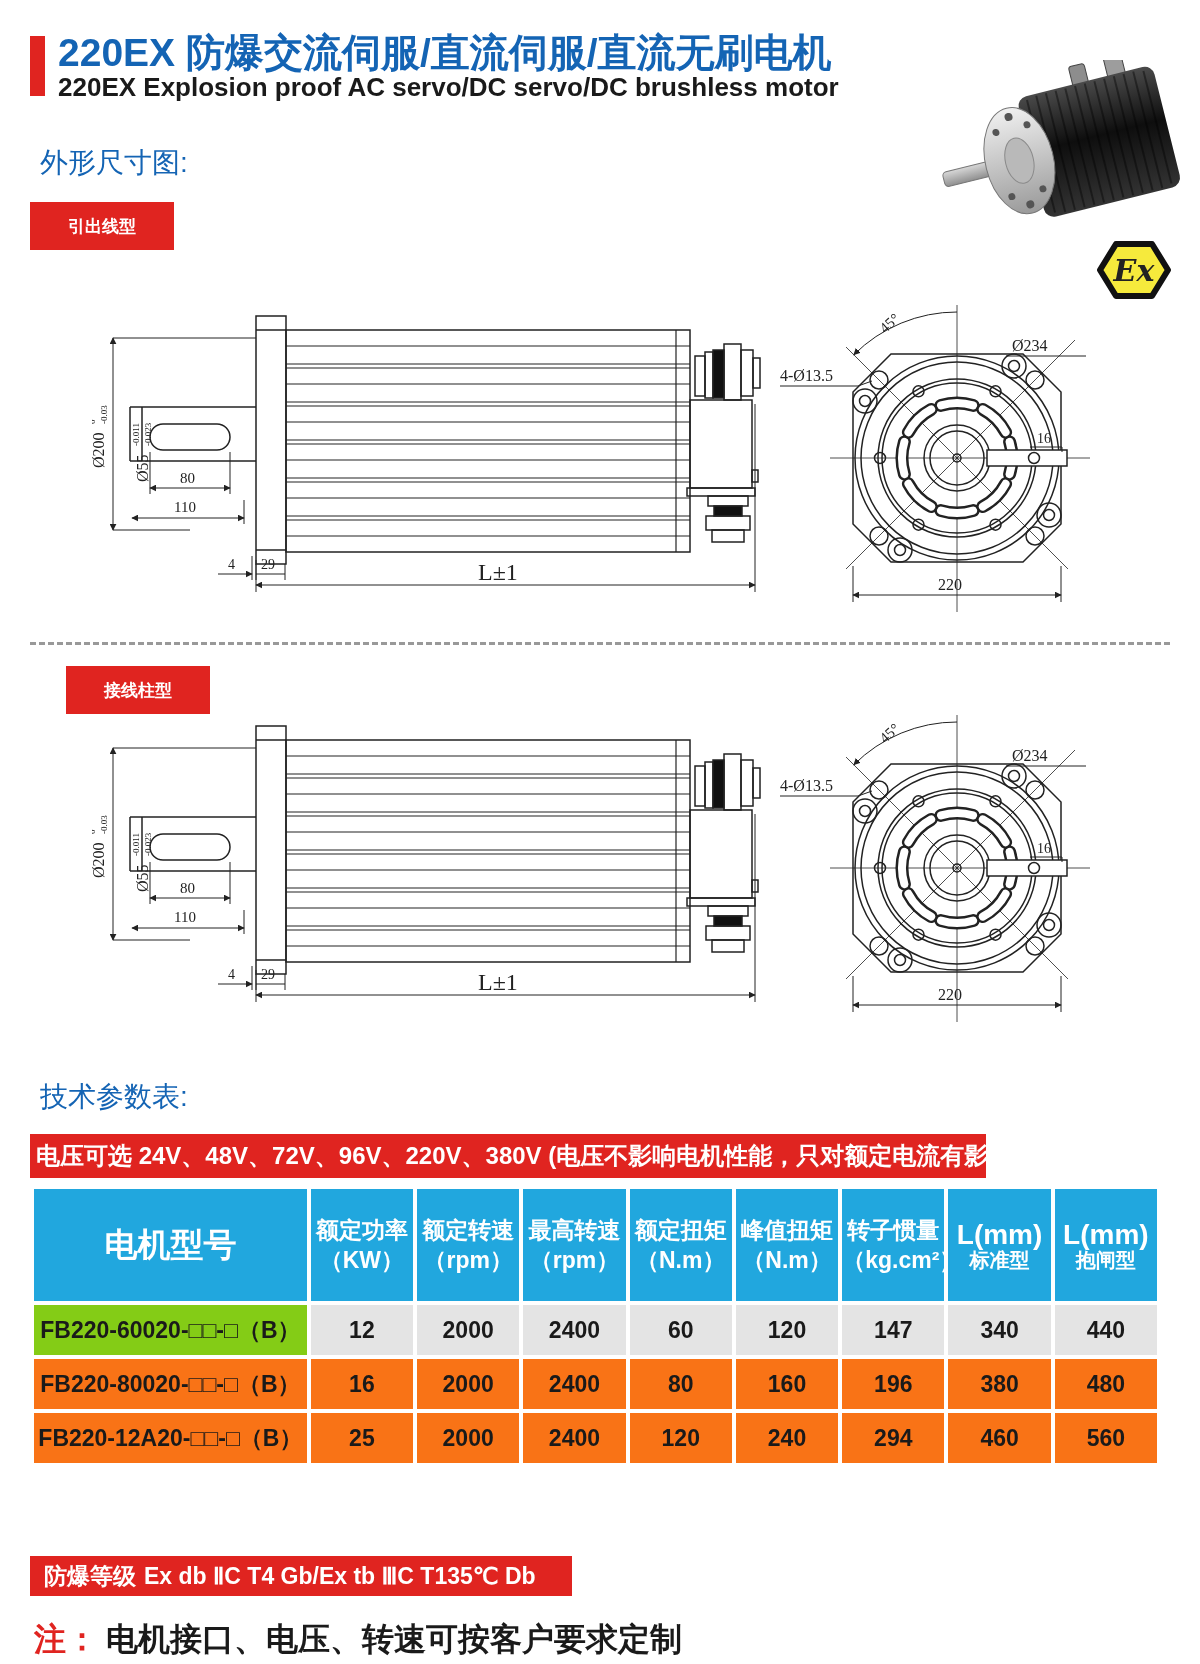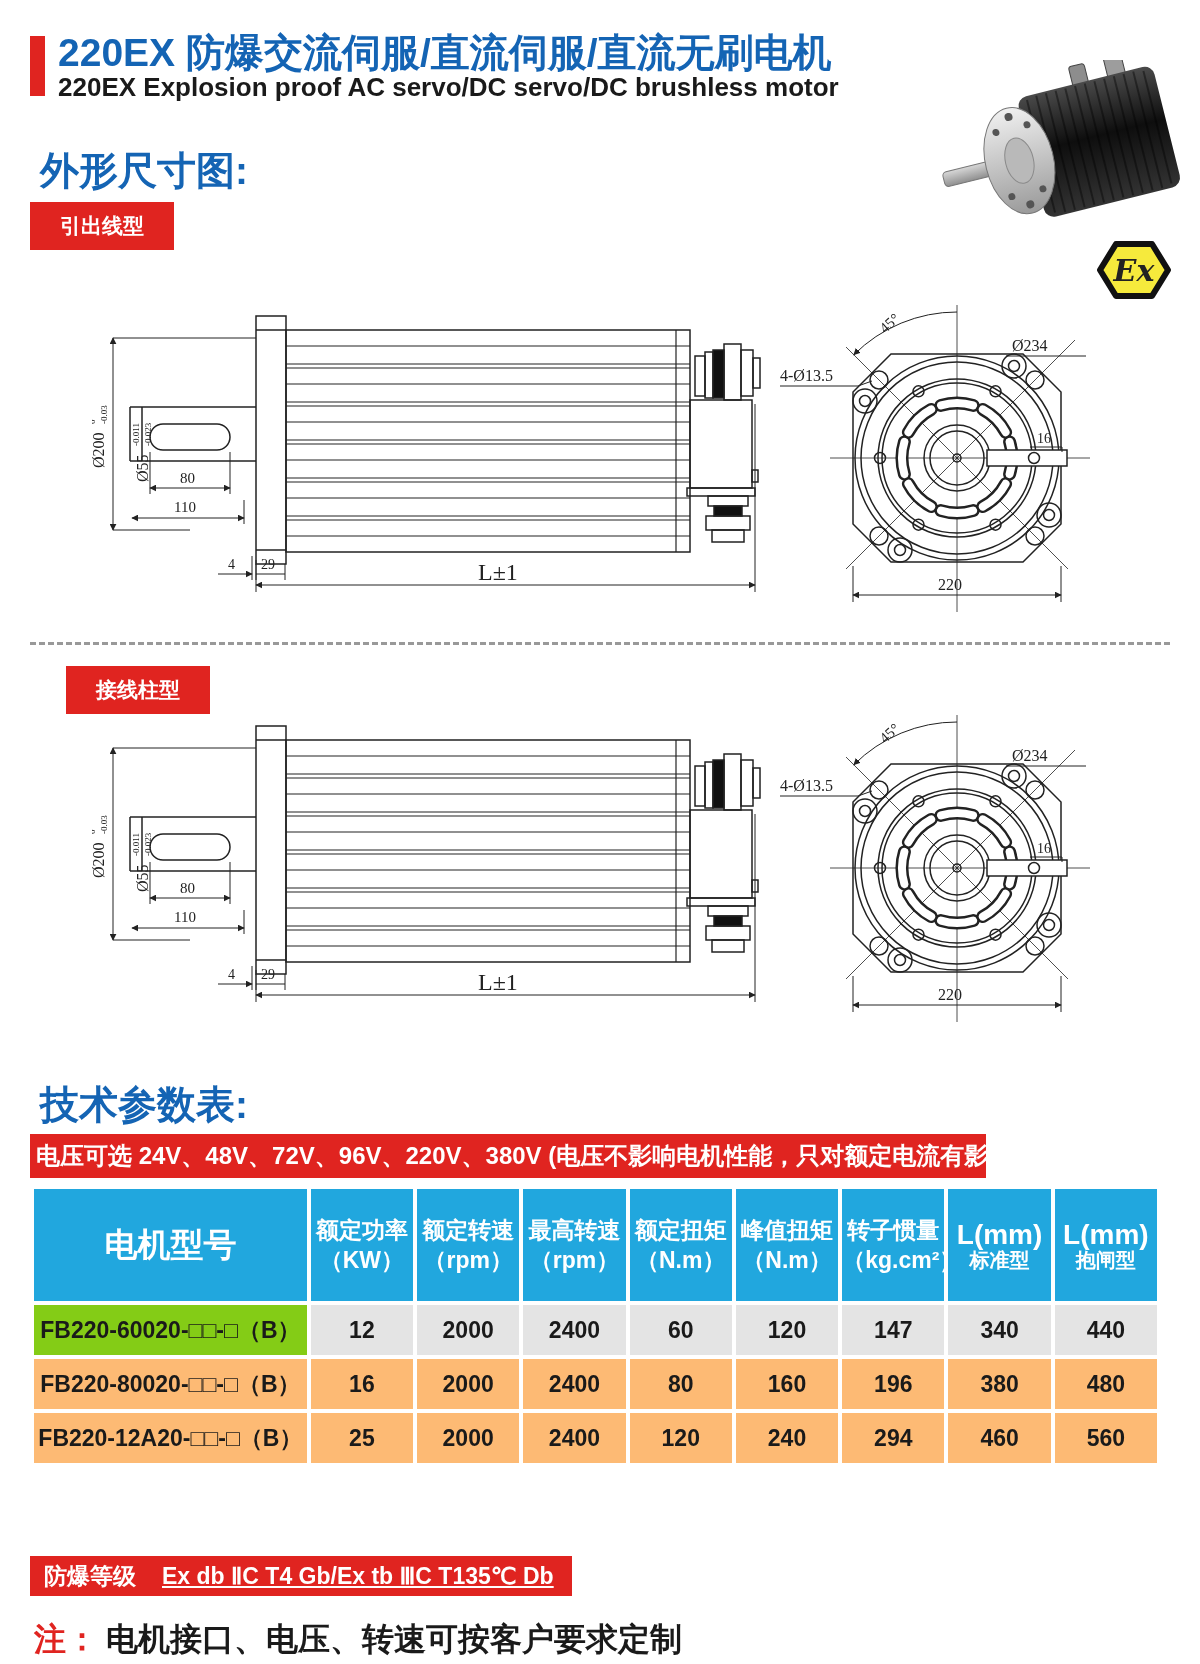--- a/index.html
+++ b/index.html
@@ -3,49 +3,49 @@
 <meta charset="utf-8">
 <style>
   html,body{margin:0;padding:0;background:#fff;}
   .page{position:relative;width:1200px;height:1664px;background:#ffffff;overflow:hidden;
         font-family:"Liberation Sans",sans-serif;color:#1a1a1a;}
   .abs{position:absolute;}
   
   .red-bar{left:30px;top:36px;width:15px;height:60px;background:#e02420;}
   .title-cn{left:58px;top:26px;font-size:39px;font-weight:700;color:#1464b4;letter-spacing:0px;white-space:nowrap;}
   .title-en{left:58px;top:72px;font-size:26px;font-weight:700;color:#1a1a1a;white-space:nowrap;}
-  .sec-heading{font-size:39px;font-weight:700;color:#1464b4;white-space:nowrap;}
+  .sec-heading{font-size:28px;font-weight:400;color:#1464b4;white-space:nowrap;}
   .dim-heading{left:40px;top:144px;}
   .table-heading{left:40px;top:1078px;}
-  .badge{background:#e02420;color:#fff;font-size:21px;font-weight:700;
+  .badge{background:#e02420;color:#fff;font-size:17px;font-weight:700;
          display:flex;align-items:center;justify-content:center;}
   .badge1{left:30px;top:202px;width:144px;height:48px;}
   .badge2{left:30px;top:666px;width:144px;height:48px;margin-left:36px;}
   .divider{left:30px;top:642px;width:1140px;border-top:3px dashed #999;}
   .photo{left:938px;top:60px;width:252px;height:174px;}
   .exbadge{left:1092px;top:236px;width:84px;height:68px;}
   
   .voltage-banner{left:30px;top:1134px;width:956px;height:44px;background:#e02420;color:#fff;
                   font-size:24px;font-weight:700;line-height:44px;padding-left:6px;box-sizing:border-box;white-space:nowrap;}
   .exlevel-banner{left:30px;top:1556px;width:542px;height:40px;background:#e02420;color:#fff;
                   font-size:23px;font-weight:700;line-height:40px;padding-left:14px;box-sizing:border-box;white-space:nowrap;}
-  .exlevel-banner .val{margin-left:26px;text-decoration:underline;}
+  .exlevel-banner .val{margin-left:8px;}
   .note-line{left:34px;top:1618px;font-size:32px;font-weight:700;white-space:nowrap;}
   .note-line .lab{color:#e02420;margin-right:8px;}
   
   .param-table{left:30px;top:1185px;width:1131px;}
   table.spec{border-collapse:separate;border-spacing:4px;width:100%;table-layout:fixed;}
   table.spec th{background:#21a7de;color:#fff;font-weight:700;height:112px;vertical-align:middle;text-align:center;padding:0;}
   table.spec th.model-h{font-size:33px;}
   table.spec col.c-model{width:25%;}
   .h1{display:block;font-size:23px;line-height:30px;}
   .h2{display:block;font-size:23px;line-height:30px;}
   th.lcol .h1{font-size:28px;line-height:30px;}
   th.lcol .h2{font-size:20px;line-height:20px;}
-  table.spec td{height:50px;text-align:center;vertical-align:middle;font-size:23px;font-weight:700;padding:0;background:#fdba74;}
+  table.spec td{height:50px;text-align:center;vertical-align:middle;font-size:23px;font-weight:700;padding:0;background:#f97316;}
   tr.shade td.model{background:#84cc16;}
   tr.shade td.val{background:#e4e4e4;}
   td.model{font-size:23px;font-weight:700;}
   
   svg text{font-family:"Liberation Serif",serif;fill:#222;stroke:none;}
 </style>
 </head>
 <body>
 
 <div class="page">

